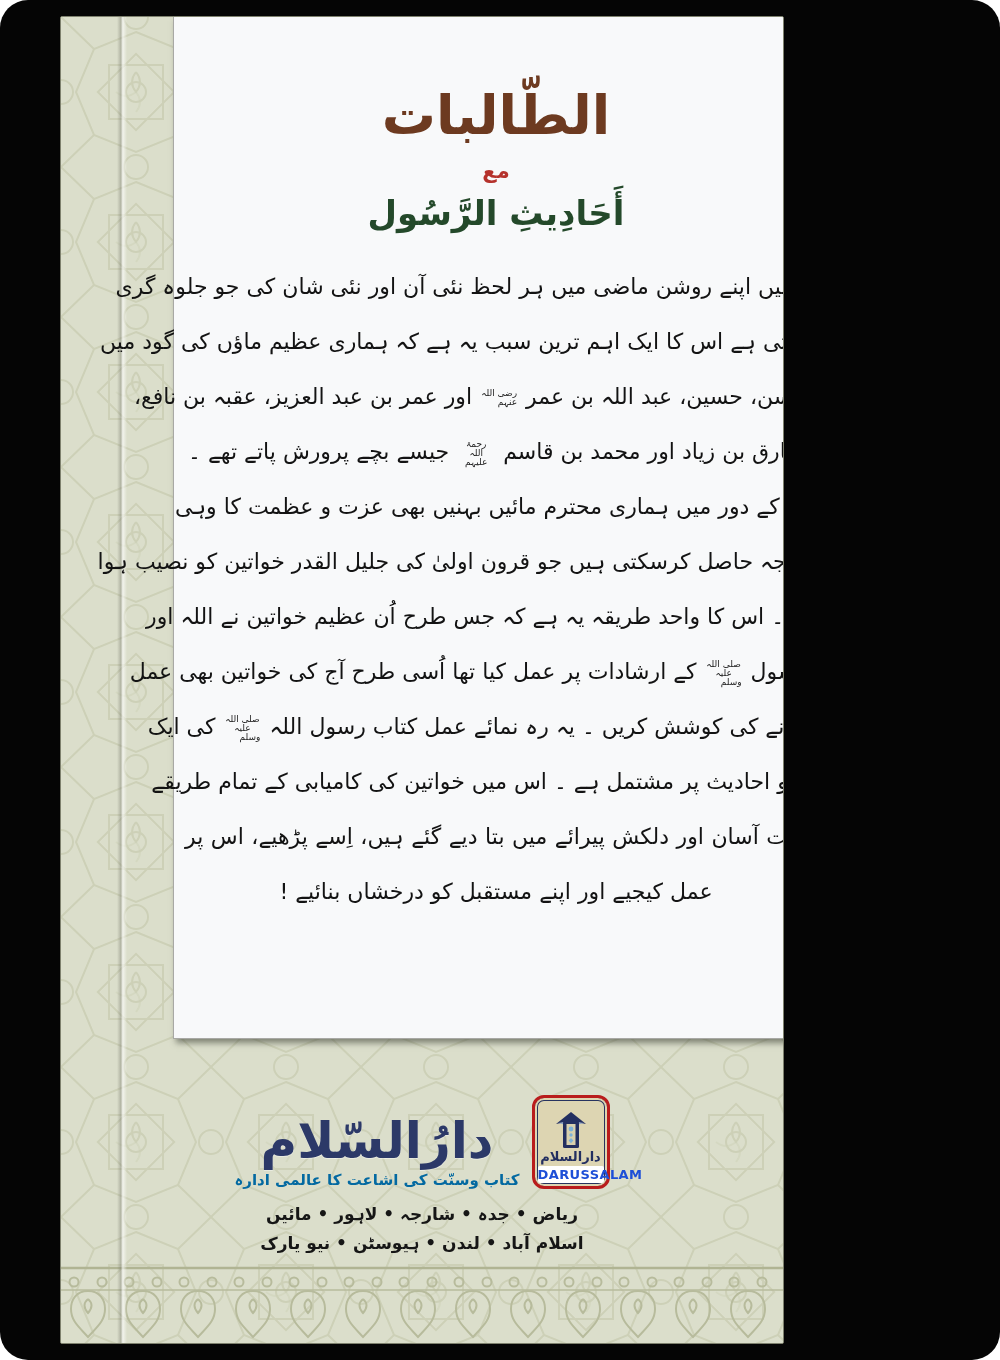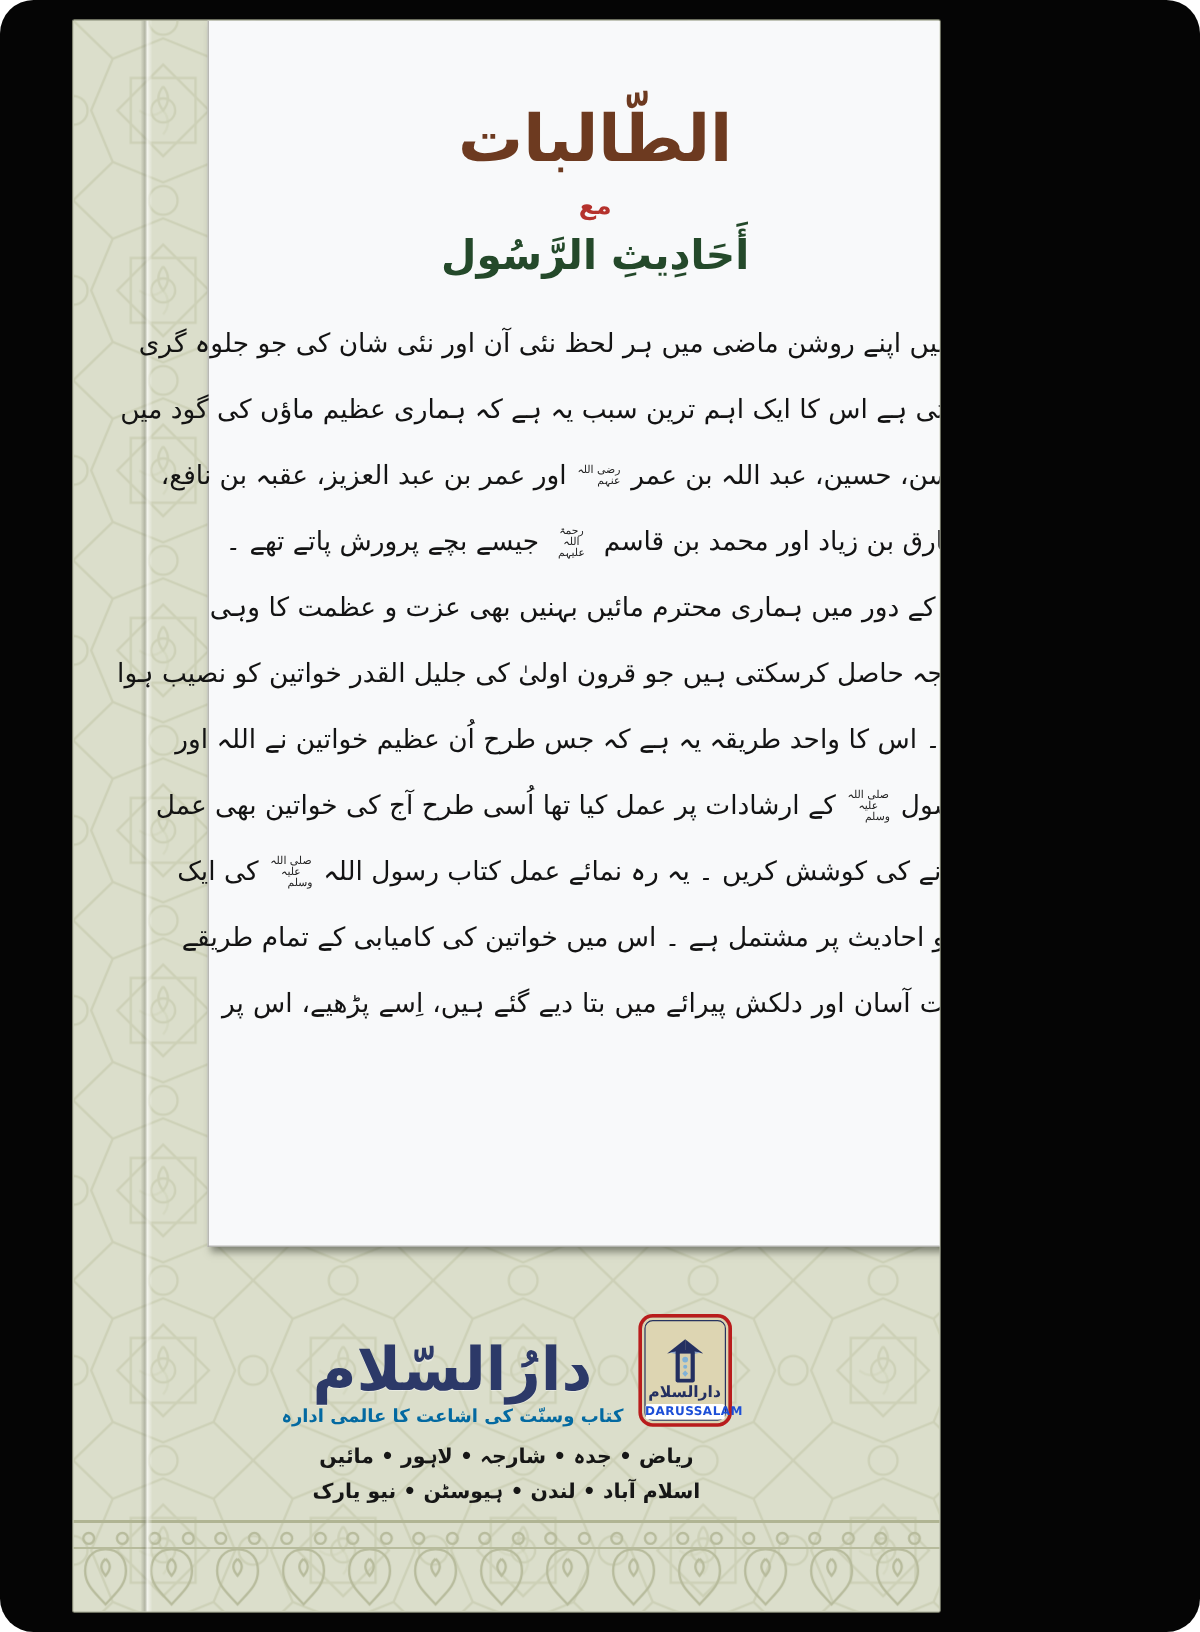--- a/index.html
+++ b/index.html
@@ -95,21 +95,21 @@
     width:78px;height:94px;background:var(--logo-cream);
     border:3px solid #b91c1c;border-radius:12px;
     box-shadow:inset 0 0 0 2px var(--logo-cream),inset 0 0 0 3px #27335f;
     display:flex;flex-direction:column;align-items:center;justify-content:flex-end;
     padding:4px 3px 3px;
   }
   .logo-icon{flex:0 0 auto;margin-bottom:1px;}
   .logo-arabic{font-size:13px;font-weight:bold;color:#232f60;direction:rtl;line-height:1.1;}
   .logo-latin{
     margin-top:2px;background:#ffffff;width:100%;text-align:center;
-    font-size:10px;font-weight:bold;letter-spacing:.4px;color:var(--logo-blue);
+    font-size:13px;font-weight:bold;letter-spacing:.4px;color:var(--logo-blue);
     padding:1px 0;border-radius:2px;
   }
   .cities{
     margin-top:3px;font-size:17px;font-weight:bold;color:#161616;
     direction:rtl;line-height:26px;
   }
   .cities.first{margin-top:12px;}
 </style>
 </head>
 <body>
@@ -168,20 +168,21 @@
           <div class="line">ملتی ہے اس کا ایک اہم ترین سبب یہ ہے کہ ہماری عظیم ماؤں کی گود میں</div>
           <div class="line">حسن، حسین، عبد اللہ بن عمر <span class="hon">رضی اللہ عنہم</span> اور عمر بن عبد العزیز، عقبہ بن نافع،</div>
           <div class="line center">طارق بن زیاد اور محمد بن قاسم <span class="hon">رحمۃ اللہ علیہم</span> جیسے بچے پرورش پاتے تھے ۔</div>
           <div class="line">آج کے دور میں ہماری محترم مائیں بہنیں بھی عزت و عظمت کا وہی</div>
           <div class="line">درجہ حاصل کرسکتی ہیں جو قرون اولیٰ کی جلیل القدر خواتین کو نصیب ہوا</div>
           <div class="line">تھا۔ اس کا واحد طریقہ یہ ہے کہ جس طرح اُن عظیم خواتین نے اللہ اور</div>
           <div class="line">رسول <span class="hon">صلی اللہ علیہ وسلم</span> کے ارشادات پر عمل کیا تھا اُسی طرح آج کی خواتین بھی عمل</div>
           <div class="line">کرنے کی کوشش کریں ۔ یہ رہ نمائے عمل کتاب رسول اللہ <span class="hon">صلی اللہ علیہ وسلم</span> کی ایک</div>
           <div class="line">سو احادیث پر مشتمل ہے ۔ اس میں خواتین کی کامیابی کے تمام طریقے</div>
           <div class="line">بہت آسان اور دلکش پیرائے میں بتا دیے گئے ہیں، اِسے پڑھیے، اس پر</div>
+          <div class="line center">عمل کیجیے اور اپنے مستقبل کو درخشاں بنائیے !</div>
         </div>
     </div>
 
     <div class="publisher">
       <div class="pub-row">
         <div class="pub-text">
           <div class="calligraphy">دارُالسّلام</div>
           <div class="tagline">کتاب وسنّت کی اشاعت کا عالمی ادارہ</div>
         </div>
         <div class="logo-box">

